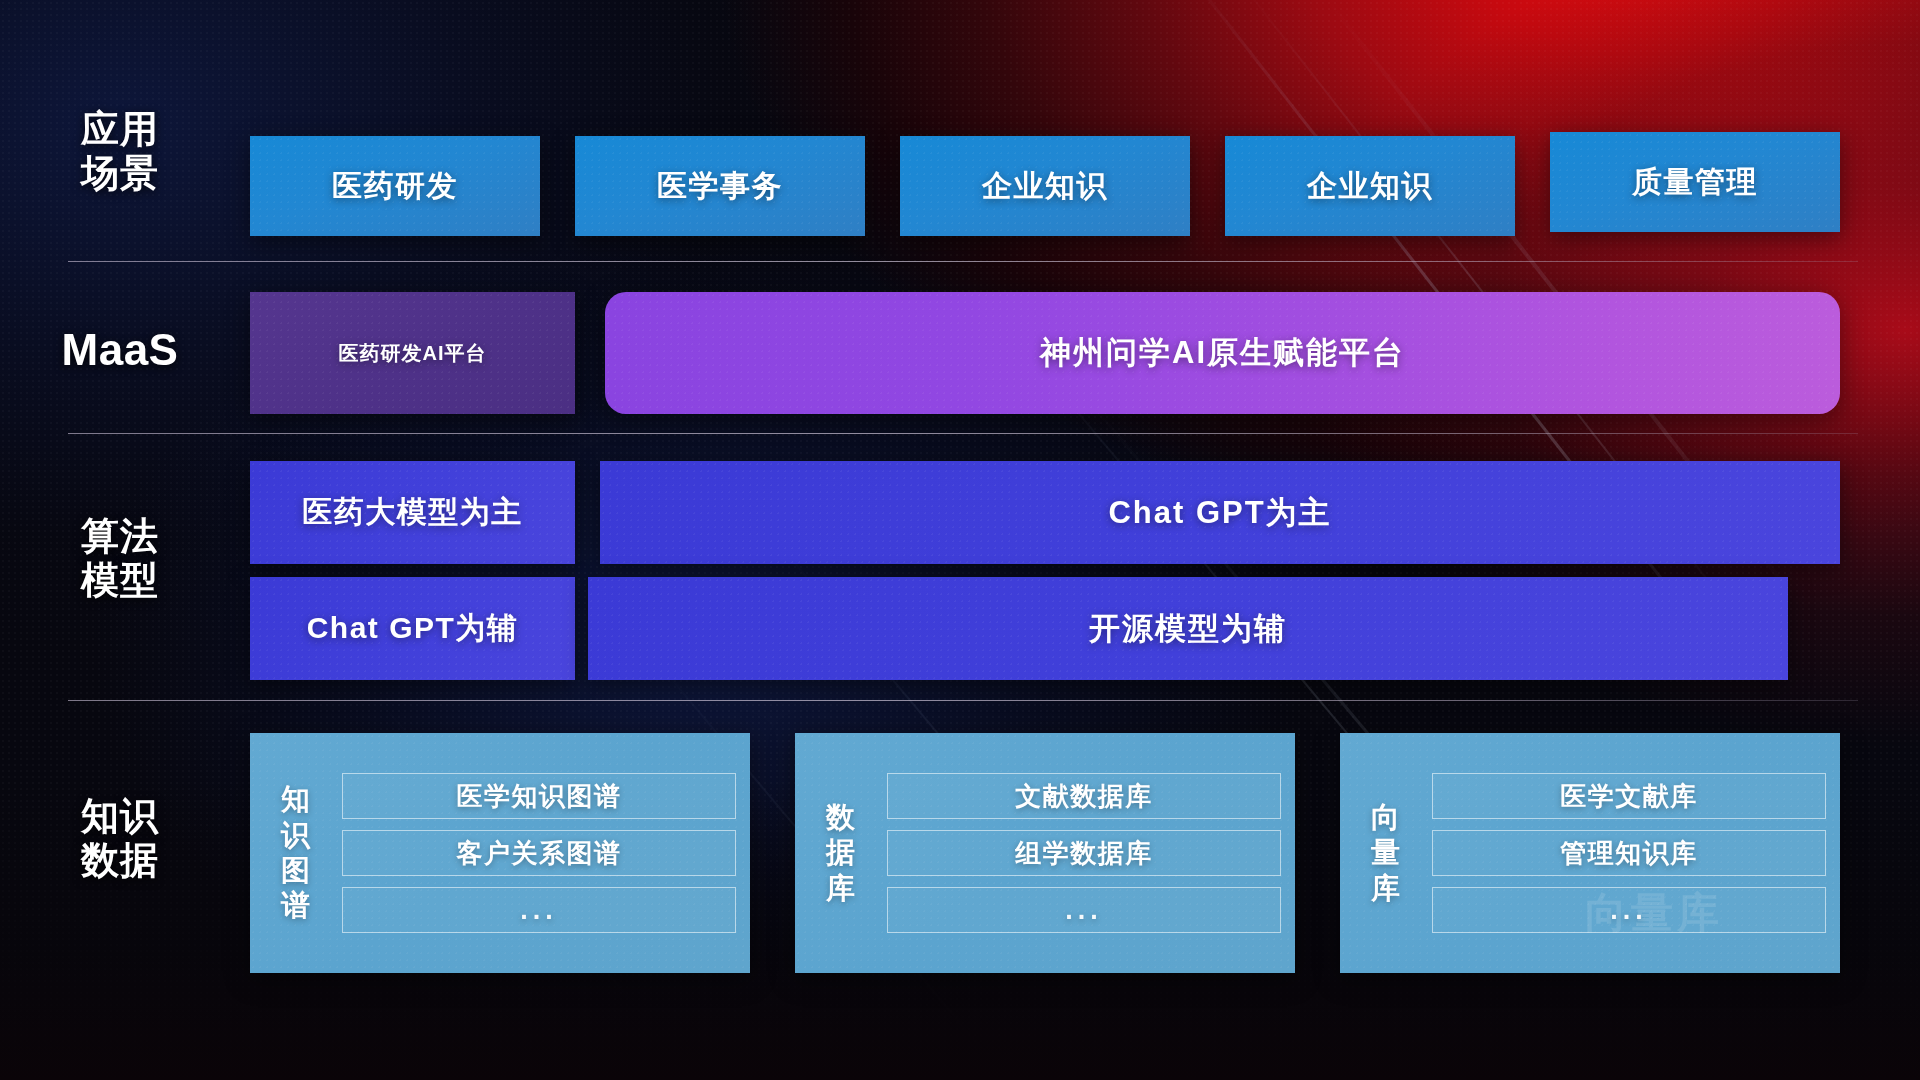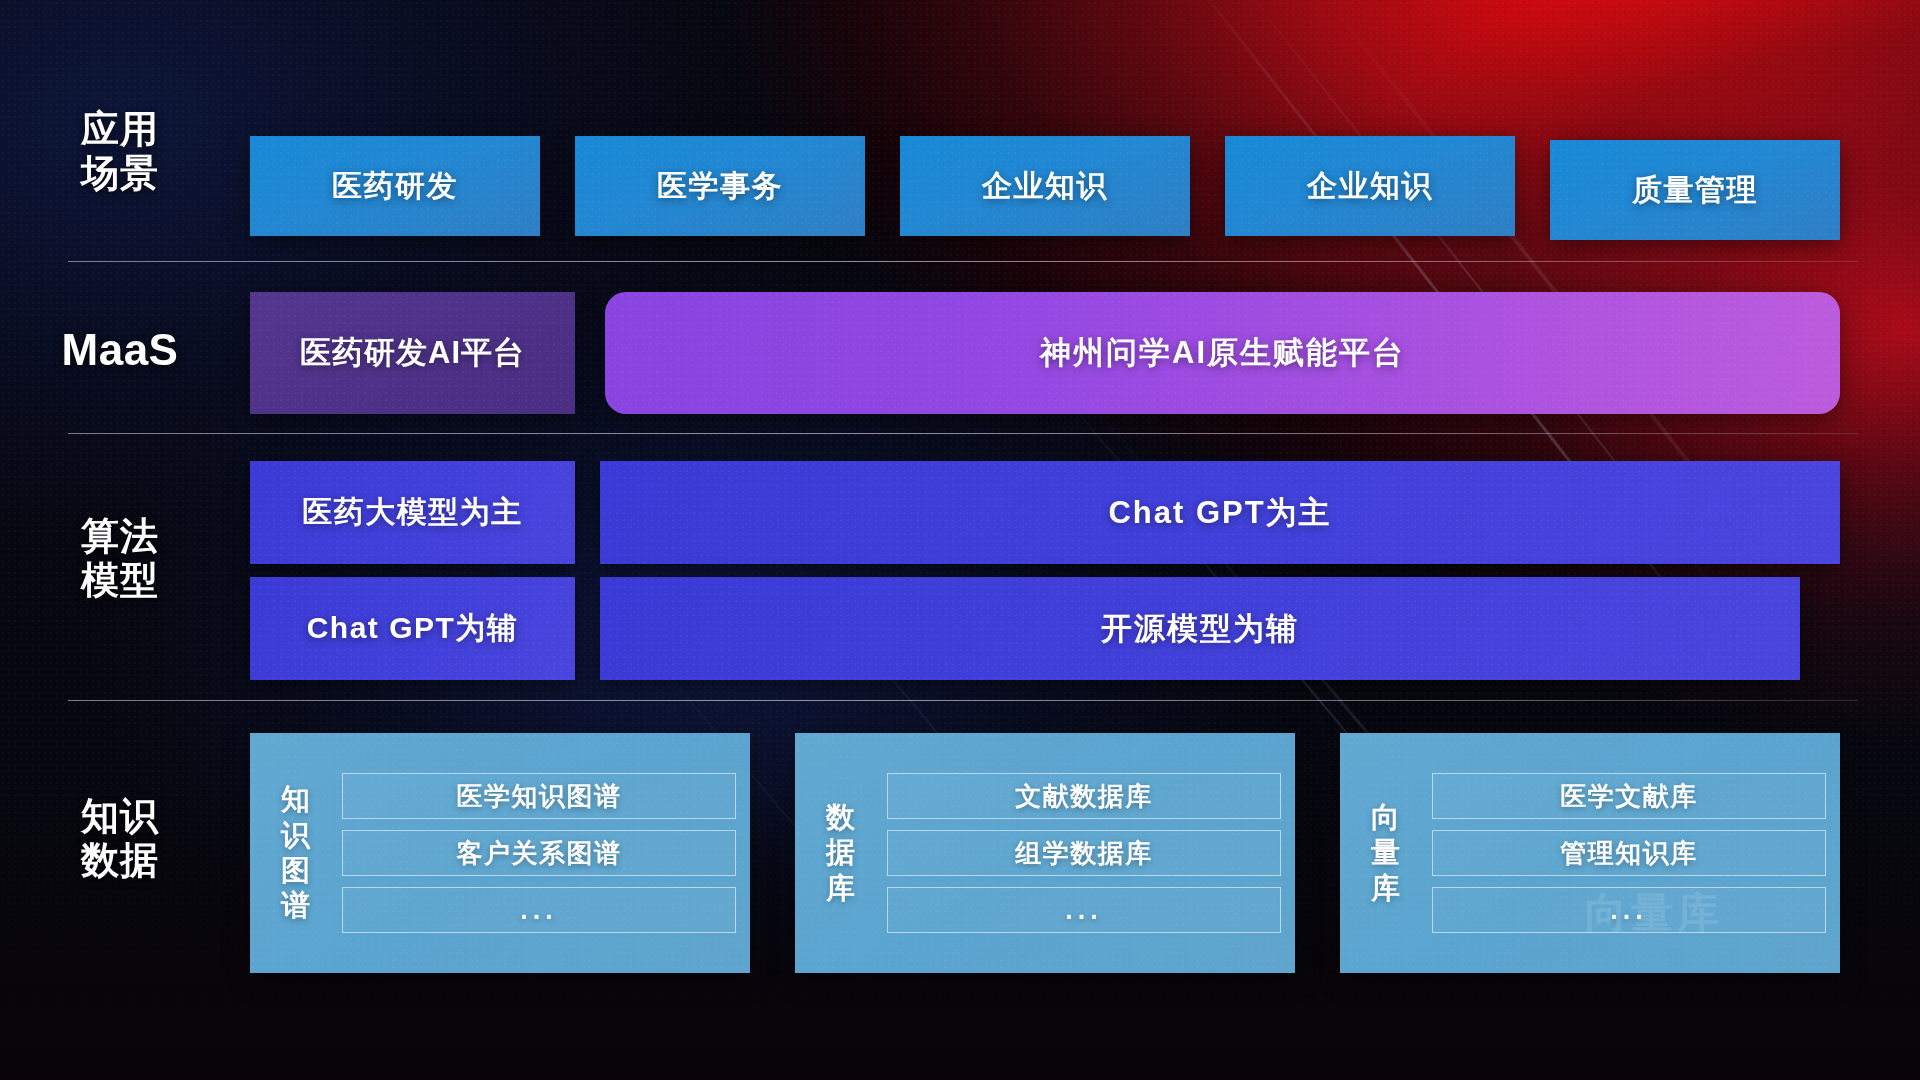--- a/index.html
+++ b/index.html
@@ -121,21 +121,21 @@
   .card > span { position: relative; z-index: 2; }
 
   .app-card {
     background: linear-gradient(160deg, #1789d6 0%, #2287d2 45%, #2f7fc4 100%);
     font-size: 30px;
     letter-spacing: 1.5px;
     box-shadow: 0 6px 22px rgba(0,0,0,0.45);
   }
   .maas-card-left {
     background: linear-gradient(150deg, #55368f 0%, #4e3188 55%, #4b2f83 100%);
-    font-size: 31px;
+    font-size: 20px;
     letter-spacing: 1px;
     box-shadow: 0 6px 22px rgba(0,0,0,0.45);
   }
   .maas-card-right {
     background: linear-gradient(90deg, #8a44e0 0%, #9147e2 28%, #a24ee0 58%, #b255de 82%, #bb5cdc 100%);
     font-size: 31px;
     letter-spacing: 2px;
     box-shadow: 0 6px 26px rgba(0,0,0,0.40);
     border-radius: 21px;
   }
@@ -254,21 +254,21 @@
     </div>
     <div class="card app-card" style="left:575px; top:136px; width:290px; height:100px;">
       <span>医学事务</span>
     </div>
     <div class="card app-card" style="left:900px; top:136px; width:290px; height:100px;text-align:center;">
       <span>企业知识</span>
     </div>
     <div class="card app-card" style="left:1225px; top:136px; width:290px; height:100px;">
       <span>企业知识</span>
     </div>
-    <div class="card app-card" style="left:1550px; top:140px; width:290px; height:100px;">
+    <div class="card app-card" style="left:1550px; top:132px; width:290px; height:100px;">
       <span>质量管理</span>
     </div>
 
     <div class="divider" style="left:68px; top:261px; width:1790px;"></div>
 
     <div class="row-label latin" style="left:35px; top:325px;">
       <div>MaaS</div>
     </div>
 
     <div class="card maas-card-left" style="left:250px; top:292px; width:325px; height:122px;">
@@ -287,21 +287,21 @@
 
     <div class="card algo-card" style="left:250px; top:461px; width:325px; height:103px;text-align:center;">
       <span>医药大模型为主</span>
     </div>
     <div class="card algo-card wide" style="left:600px; top:461px; width:1240px; height:103px;">
       <span>Chat GPT为主</span>
     </div>
     <div class="card algo-card" style="left:250px; top:577px; width:325px; height:103px;">
       <span>Chat GPT为辅</span>
     </div>
-    <div class="card algo-card wide" style="left:600px; top:577px; width:1200px; height:103px;">
+    <div class="card algo-card wide" style="left:588px; top:577px; width:1200px; height:103px;">
       <span>开源模型为辅</span>
     </div>
 
     <div class="divider" style="left:68px; top:700px; width:1790px;"></div>
 
     <div class="row-label cjk" style="left:35px; top:795px;">
       <div>知识</div>
       <div>数据</div>
     </div>
 

